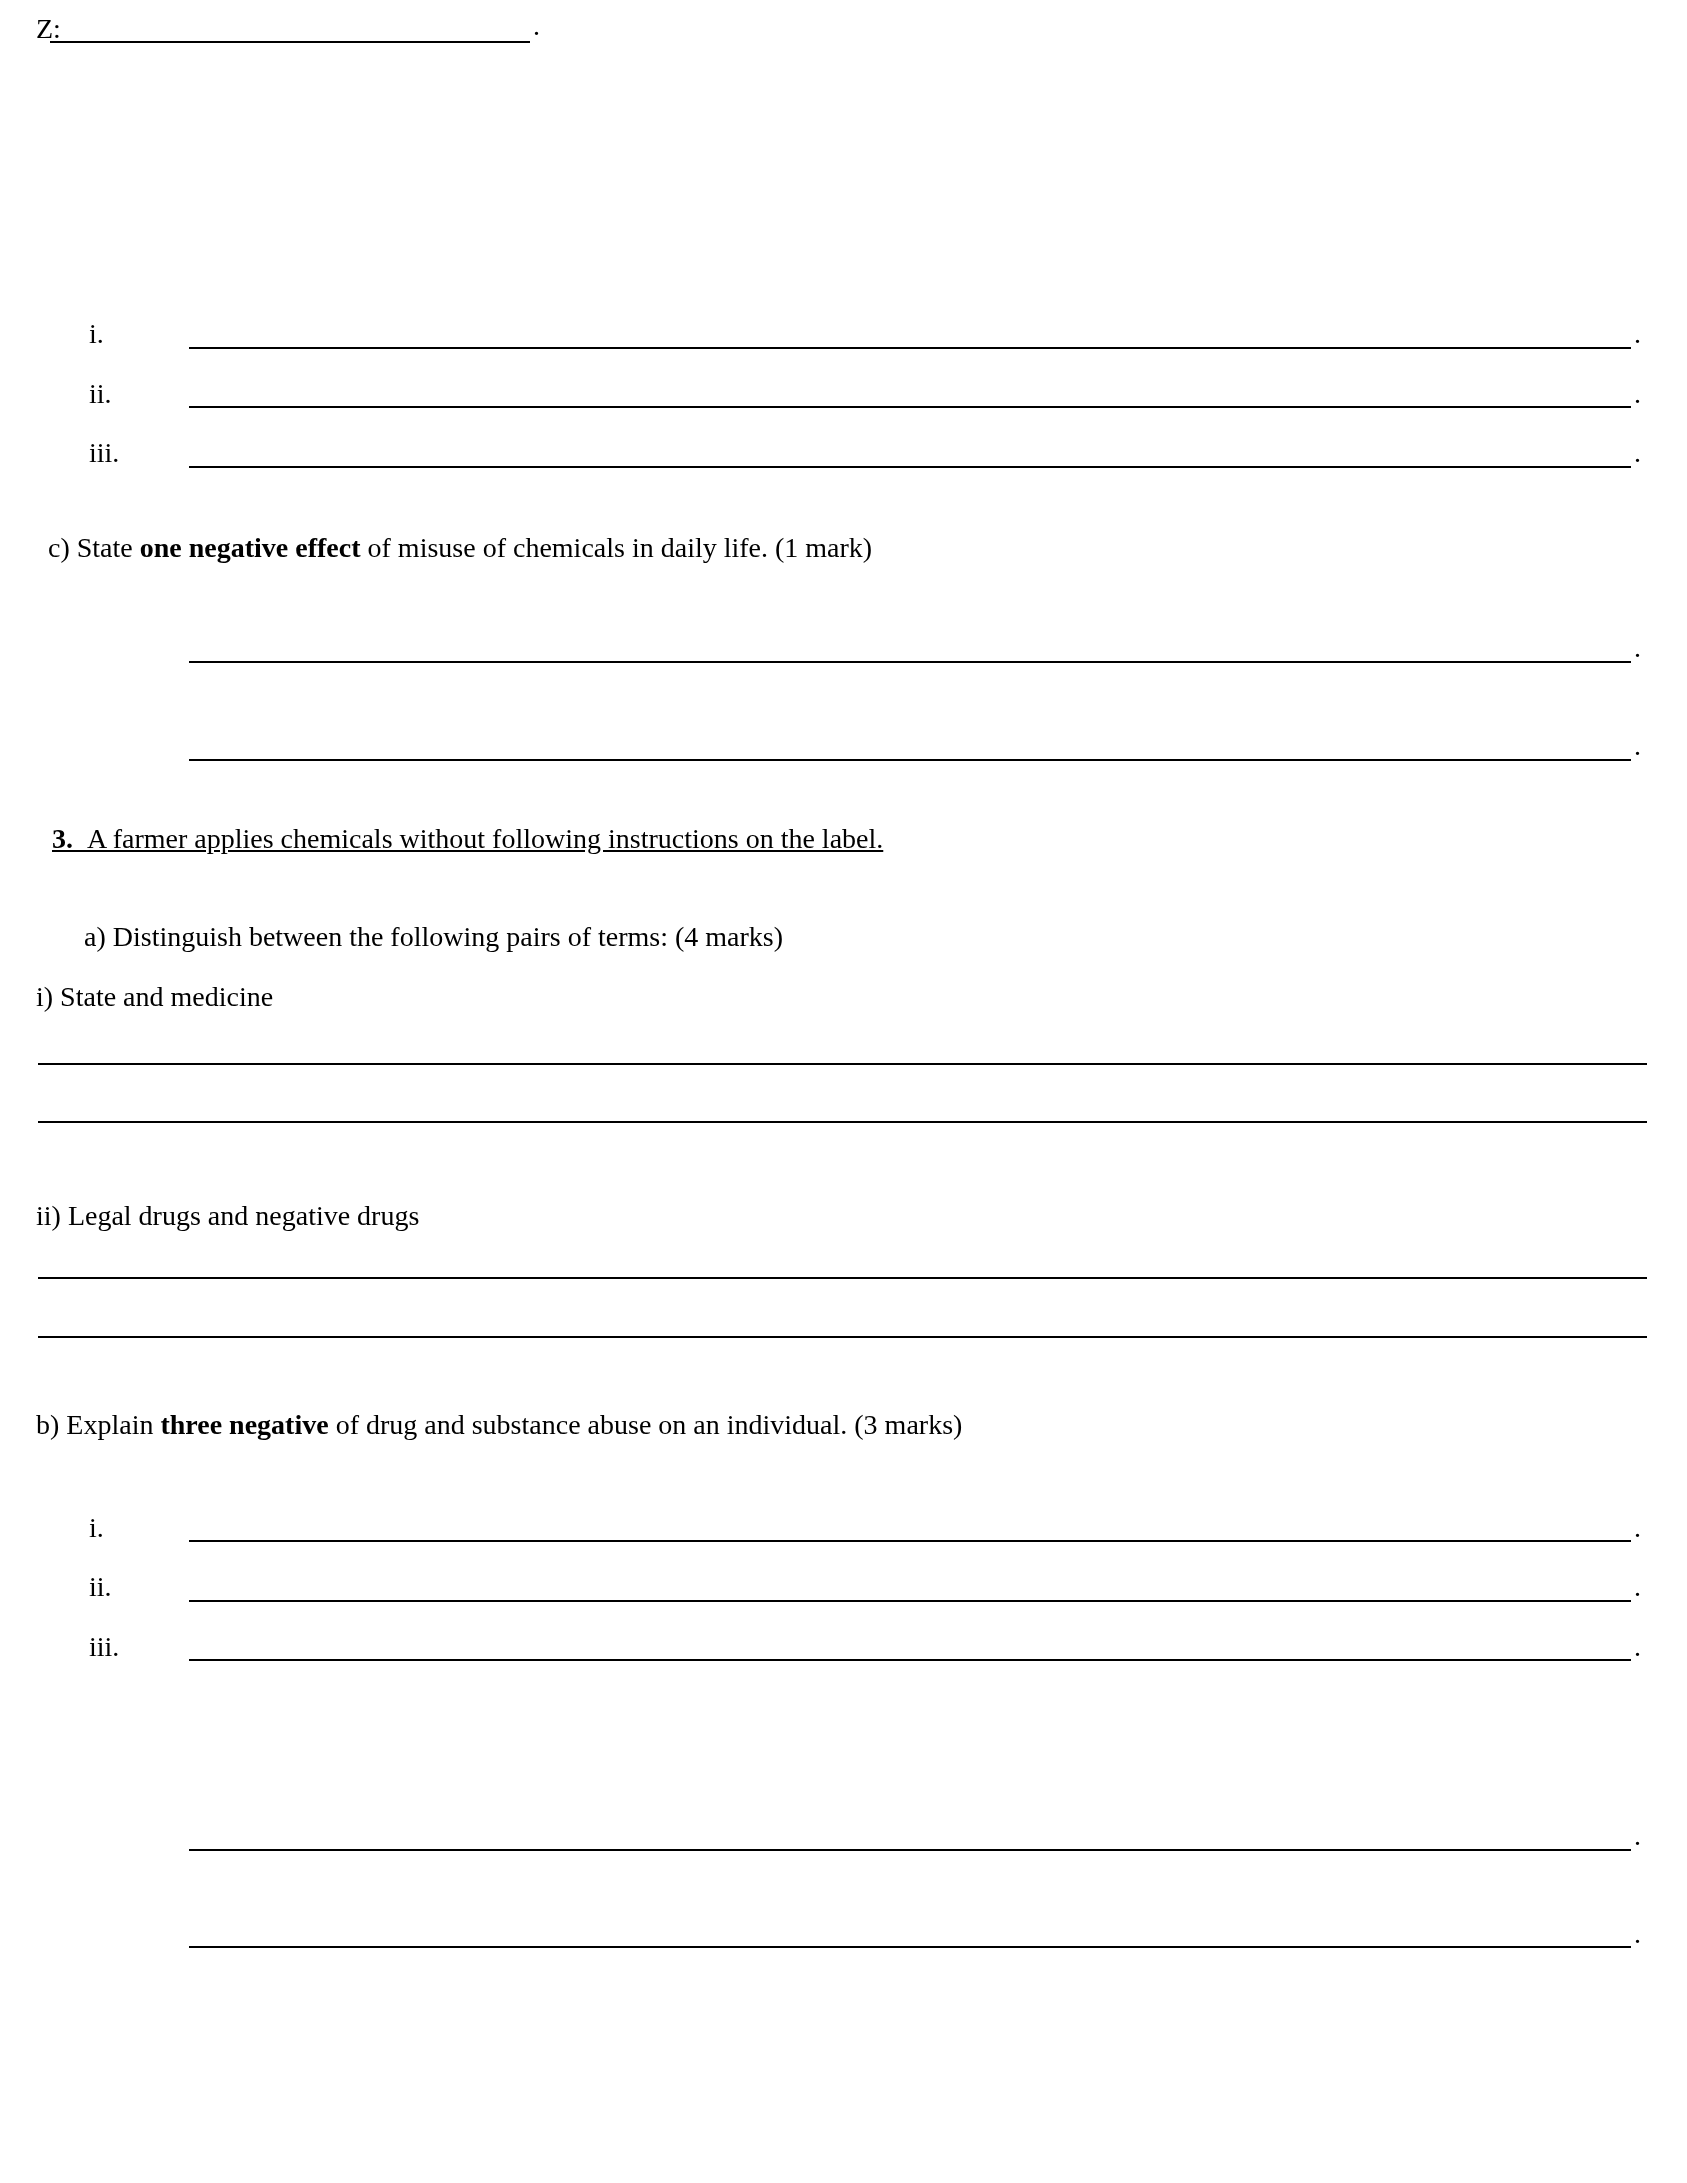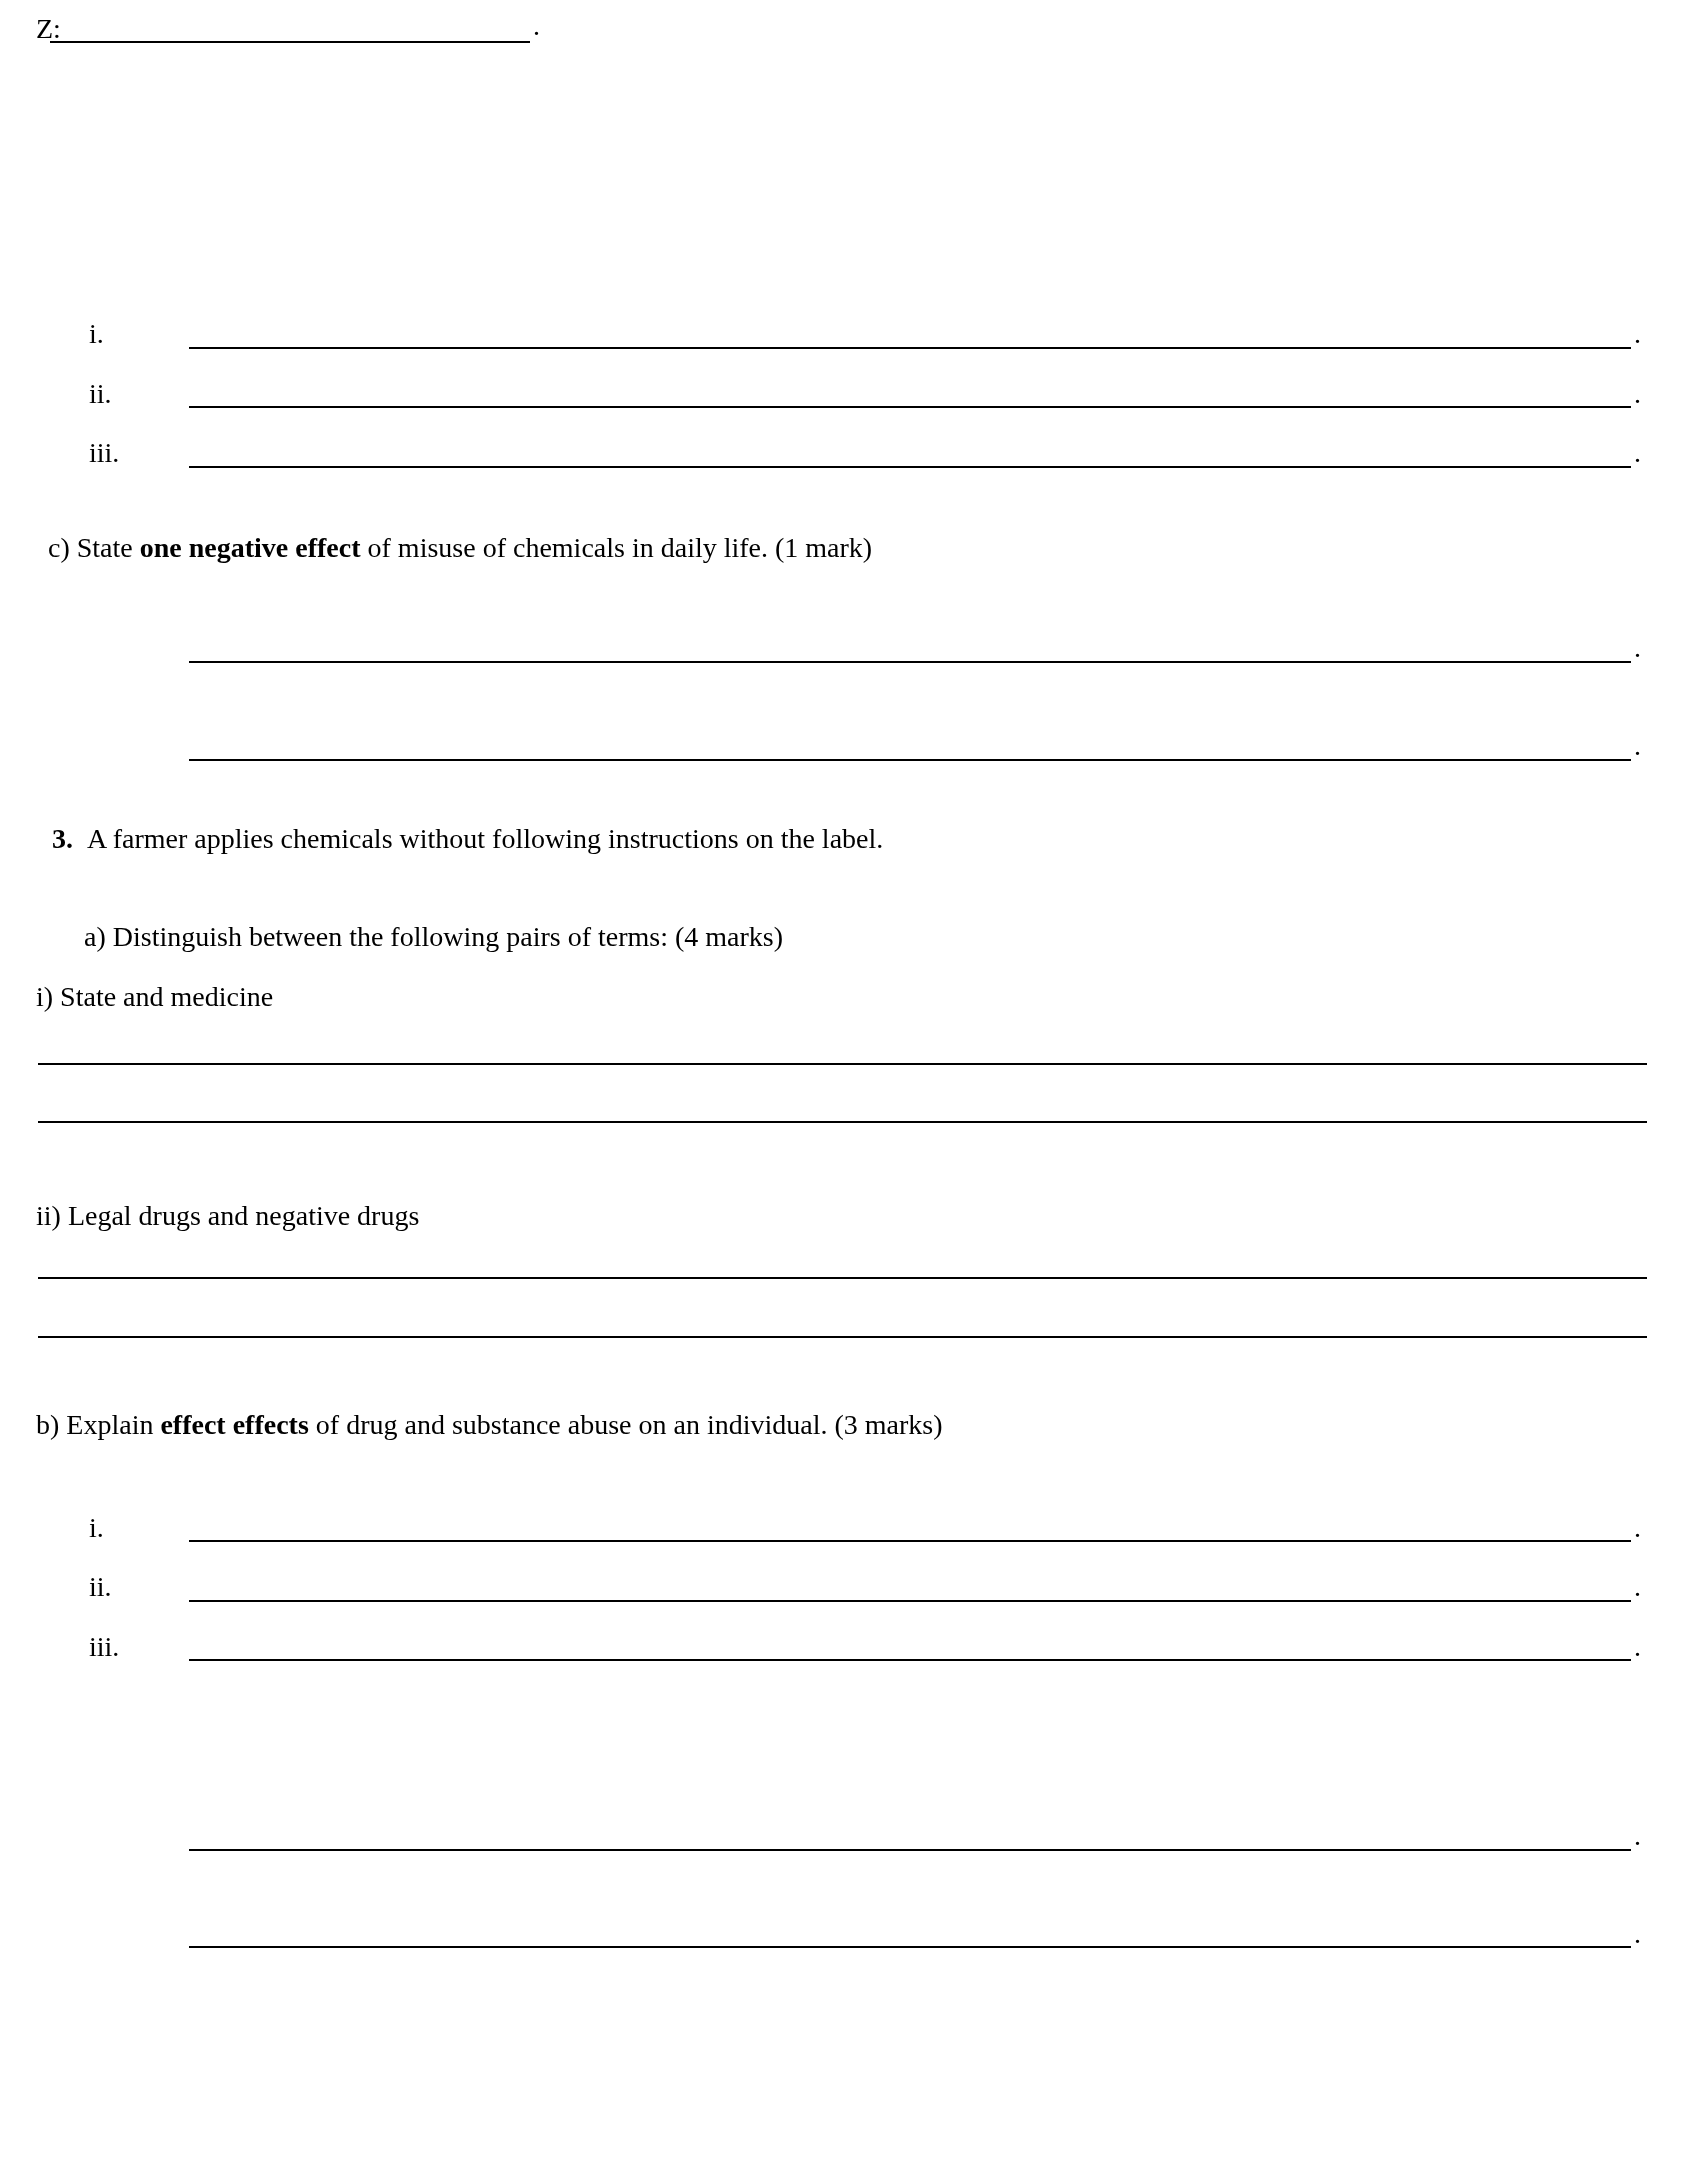--- a/index.html
+++ b/index.html
@@ -94,36 +94,36 @@
   <div class="q-line" style="left:48px; top:531px;">
     <span>c) State </span><b>one negative effect</b><span> of misuse of chemicals in daily life. (1 mark)</span>
   </div>
 
   <div class="rule" style="left:189px; top:661px; width:1442px;"></div>
   <div class="rule-dot" style="left:1634px; top:634px;">.</div>
 
   <div class="rule" style="left:189px; top:759px; width:1442px;"></div>
   <div class="rule-dot" style="left:1634px; top:732px;">.</div>
 
-  <div class="num-head" style="left:52px; top:822px;">
+  <div class="num-head" style="left:52px; top:822px;text-decoration:underline;">
     <span class="num">3.</span><span>&nbsp;&nbsp;</span><span>A farmer applies chemicals without following instructions on the label.</span>
   </div>
 
   <div class="q-line" style="left:36px; top:920px;margin-left:48px;">a) Distinguish between the following pairs of terms: (4 marks)</div>
 
   <div class="q-line" style="left:36px; top:980px;">i) State and medicine</div>
   <div class="rule" style="left:38px; top:1063px; width:1609px;"></div>
   <div class="rule" style="left:38px; top:1121px; width:1609px;"></div>
 
   <div class="q-line" style="left:36px; top:1199px;">ii) Legal drugs and negative drugs</div>
   <div class="rule" style="left:38px; top:1277px; width:1609px;"></div>
   <div class="rule" style="left:38px; top:1336px; width:1609px;"></div>
 
   <div class="q-line" style="left:36px; top:1408px;">
-    <span>b) Explain </span><b>effect effects</b><span> of drug and substance abuse on an individual. (3 marks)</span>
+    <span>b) Explain </span><b>three negative</b><span> of drug and substance abuse on an individual. (3 marks)</span>
   </div>
 
   <div class="roman-label" style="left:89px; top:1514px;">i.</div>
   <div class="rule" style="left:189px; top:1540px; width:1442px;"></div>
   <div class="rule-dot" style="left:1634px; top:1514px;">.</div>
 
   <div class="roman-label" style="left:89px; top:1573px;">ii.</div>
   <div class="rule" style="left:189px; top:1600px; width:1442px;"></div>
   <div class="rule-dot" style="left:1634px; top:1573px;">.</div>
 

